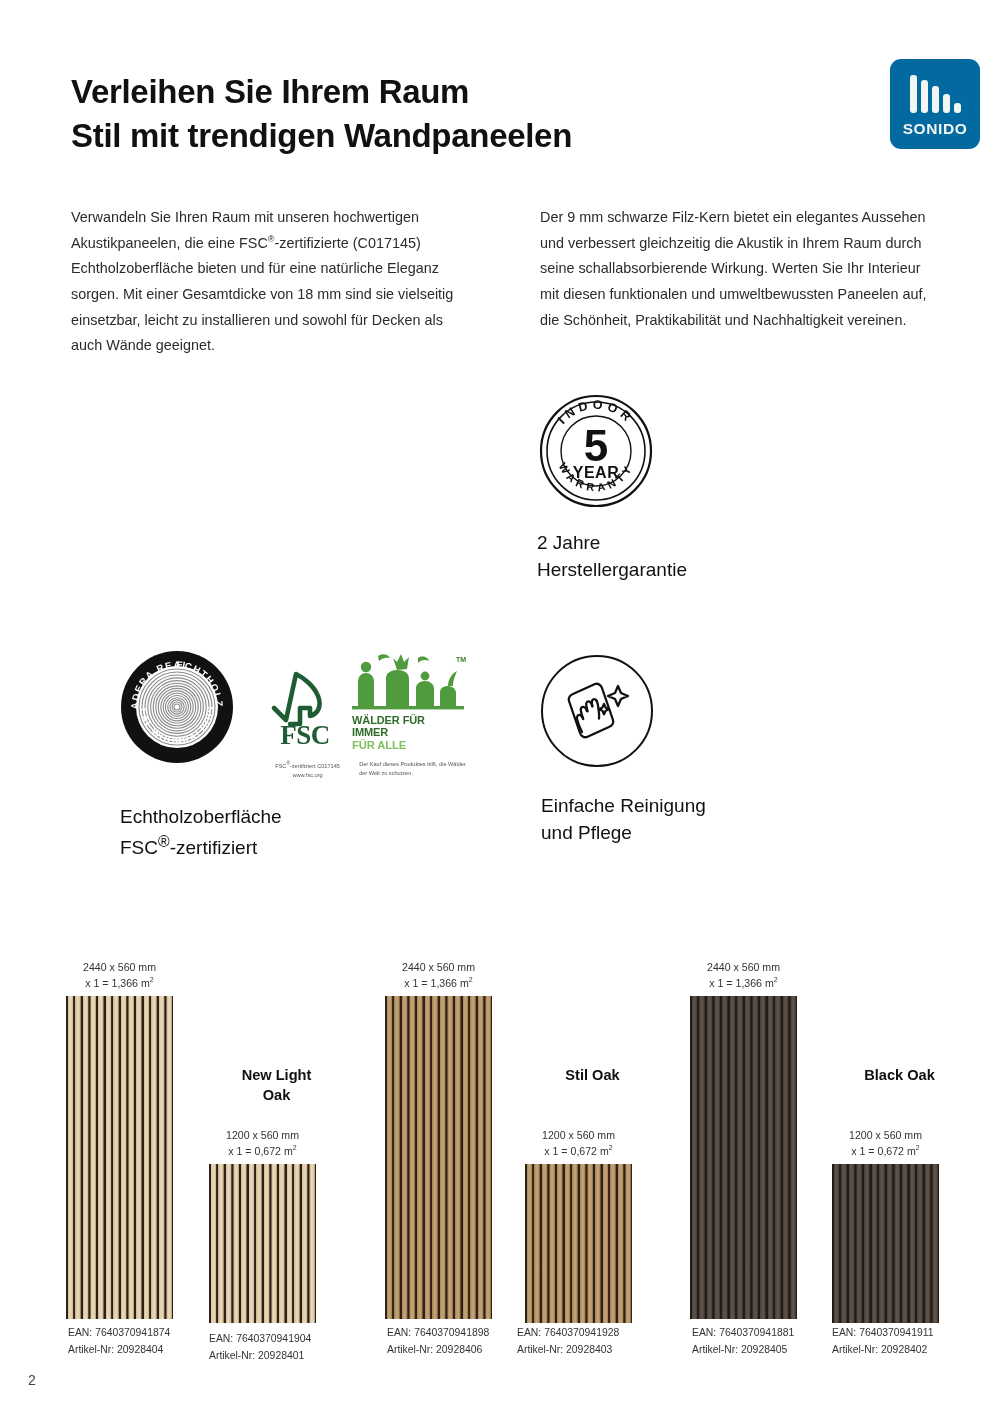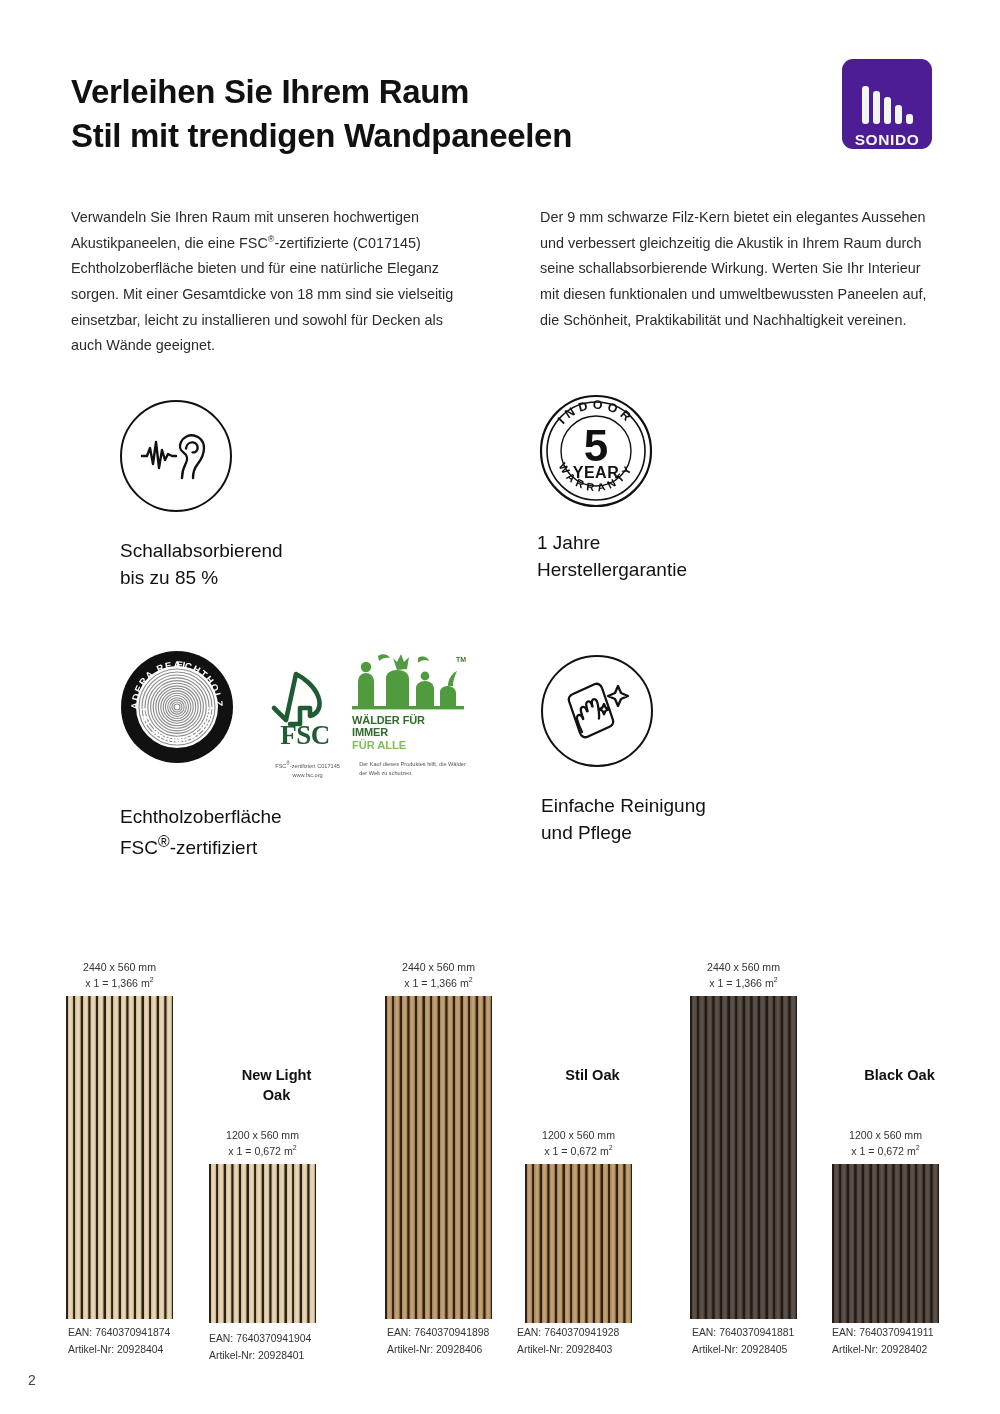--- a/index.html
+++ b/index.html
@@ -14,25 +14,25 @@
 
   
   .headline {
     position: absolute; left: 71px; top: 70px; width: 720px;
     font-size: 33px; font-weight: 700; line-height: 1.34;
     letter-spacing: -0.3px; color: #111;
   }
   .headline span { display: block; }
 
   .logo {
-    position: absolute; left: 842px; top: 59px;
+    position: absolute; left: 890px; top: 59px;
     width: 90px; height: 90px;
-    background: #4c1d95; border-radius: 11px;
+    background: #0369a1; border-radius: 11px;
     display: flex; flex-direction: column;
-    align-items: center; justify-content: flex-end;
+    align-items: center; justify-content: center;
   }
   .logo-bars { display: flex; align-items: flex-end; gap: 4px; height: 42px; }
   .logo-bars i { display: block; width: 7px; background: #f2f6f3; border-radius: 3px; }
   .logo-bars i:nth-child(1) { height: 38px; }
   .logo-bars i:nth-child(2) { height: 33px; }
   .logo-bars i:nth-child(3) { height: 27px; }
   .logo-bars i:nth-child(4) { height: 19px; }
   .logo-bars i:nth-child(5) { height: 10px; }
   .logo-word {
     margin-top: 7px; color: #f2f6f3; font-size: 15.5px;
@@ -143,34 +143,20 @@
         <i></i>
         <i></i>
         <i></i>
     </div>
     <div class="logo-word">SONIDO</div>
   </div>
 
   <p class="col col-left">Verwandeln Sie Ihren Raum mit unseren hochwertigen Akustikpaneelen, die eine FSC<sup>®</sup>-zertifizierte (C017145) Echtholzoberfläche bieten und für eine natürliche Eleganz sorgen. Mit einer Gesamtdicke von 18 mm sind sie vielseitig einsetzbar, leicht zu installieren und sowohl für Decken als auch Wände geeignet.</p>
   <p class="col col-right">Der 9 mm schwarze Filz-Kern bietet ein elegantes Aussehen und verbessert gleichzeitig die Akustik in Ihrem Raum durch seine schallabsorbierende Wirkung. Werten Sie Ihr Interieur mit diesen funktionalen und umweltbewussten Paneelen auf, die Schönheit, Praktikabilität und Nachhaltigkeit vereinen.</p>
 
-  <div class="feature feat-ear">
-    <div class="circle-icon">
-      <svg width="76" height="60" viewBox="0 0 76 60" fill="none" stroke="#111" stroke-width="2.4" stroke-linecap="round" stroke-linejoin="round">
-        <polyline points="4,30 9,30 12,22 15,38 18,16 21,42 24,24 27,34 30,28 34,30 38,30"></polyline>
-        <path d="M44 52 C44 44 46 41 48 37 C50 33 49 29 46 27 C42 24.5 41 20 43 16
-                 C45.5 11 51 8.5 56 9.5 C62 10.7 66 15.5 66 22 C66 29 63 34 59 39
-                 C56 42.8 55 46 55 52"></path>
-        <path d="M48 22.5 C48.5 18.5 51.5 16 55 16.4 C58 16.8 60 19.3 59.6 22.3
-                 C59.2 25 57 26.6 54.6 26.4"></path>
-      </svg>
-    </div>
-    <div class="feat-label">Schallabsorbierend
-bis zu 85 %</div>
-  </div>
 
   <div class="feature feat-warr">
     <div class="seal">
       <svg width="118" height="118" viewBox="0 0 118 118">
         <defs>
           <path id="arcTop" d="M 17 59 A 42 42 0 0 1 101 59"></path>
           <path id="arcBot" d="M 19 59 A 40 40 0 0 0 99 59"></path>
         </defs>
         <circle cx="59" cy="59" r="55" fill="none" stroke="#111" stroke-width="2.2"></circle>
         <circle cx="59" cy="59" r="49" fill="none" stroke="#111" stroke-width="1.6"></circle>
@@ -178,21 +164,21 @@
         <text font-family="Liberation Sans, sans-serif" font-size="12.5" font-weight="700" letter-spacing="4.2" fill="#111">
           <textPath href="#arcTop" startOffset="50%" text-anchor="middle">INDOOR</textPath>
         </text>
         <text font-family="Liberation Sans, sans-serif" font-size="11" font-weight="700" letter-spacing="4" fill="#111">
           <textPath href="#arcBot" startOffset="50%" text-anchor="middle" side="right">WARRANTY</textPath>
         </text>
         <text x="59" y="69" text-anchor="middle" font-family="Liberation Sans, sans-serif" font-size="44" font-weight="700" fill="#111">5</text>
         <text x="59" y="86" text-anchor="middle" font-family="Liberation Sans, sans-serif" font-size="16" font-weight="700" letter-spacing="0.5" fill="#111">YEAR</text>
       </svg>
     </div>
-    <div class="feat-label">1 Jahre
+    <div class="feat-label">2 Jahre
 Herstellergarantie</div>
   </div>
 
   <div class="feature feat-wood">
     <div class="woodseal">
       <svg width="114" height="114" viewBox="0 0 114 114">
         <defs>
           <path id="wTop" d="M 18 57 A 39 39 0 0 1 96 57"></path>
           <path id="wBot" d="M 20 57 A 37 37 0 0 0 94 57"></path>
         </defs>

